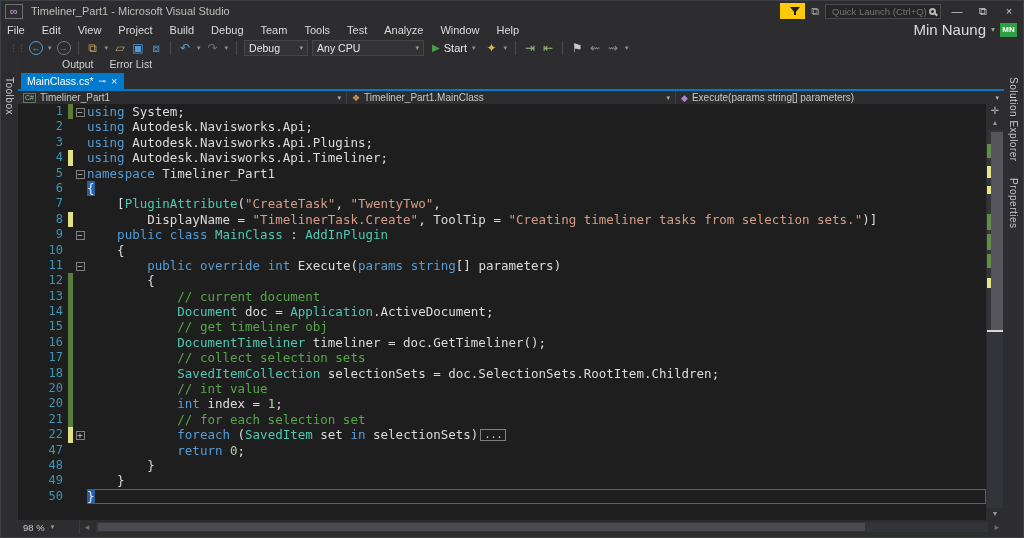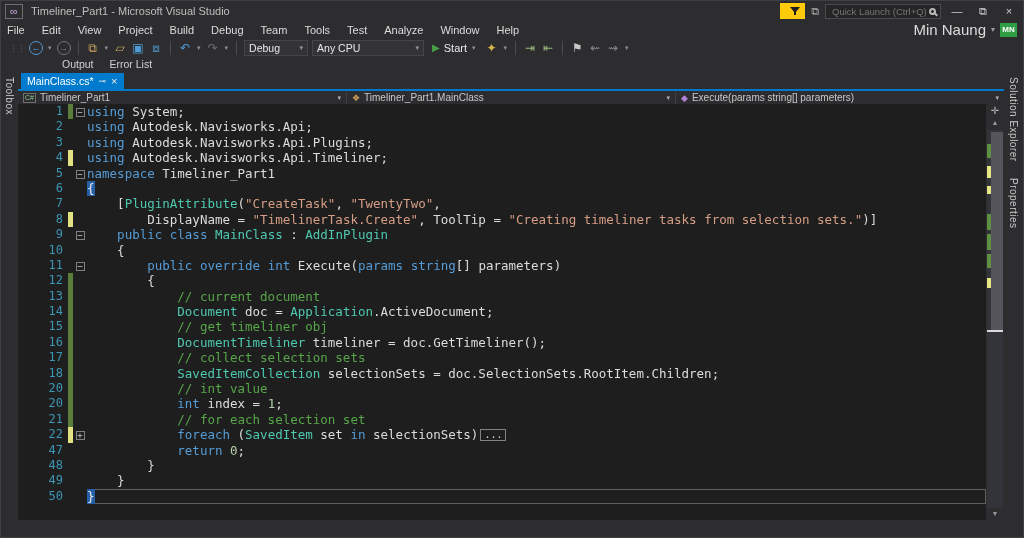--- a/index.html
+++ b/index.html
@@ -292,19 +292,30 @@
             <div class="smark g" style="top: 124px; height: 14px;"></div>
             <div class="smark y" style="top: 148px; height: 10px;"></div>
           </div>
         <div class="vthumb" style="top:2px;height:200px;"></div>
         <div class="caret-line" style="top:200px;"></div>
       </div>
       <div class="varrow down">▼</div>
     </div>
   </div>
 
+  <div class="bottom-row">
+    <span class="zoombox">
+      <span>98 %</span>
+      <span class="zoom-caret">▾</span>
+    </span>
+    <span class="harrow">◄</span>
+    <span class="htrack">
+      <span class="hthumb"></span>
+    </span>
+    <span class="harrow">►</span>
+  </div>
 
   <div class="rightstrip" id="right-tabs">
       <span class="vtext">Solution Explorer</span>
       <span class="vtext">Properties</span>
     </div>
 
 </div>
 
 </body></html>

